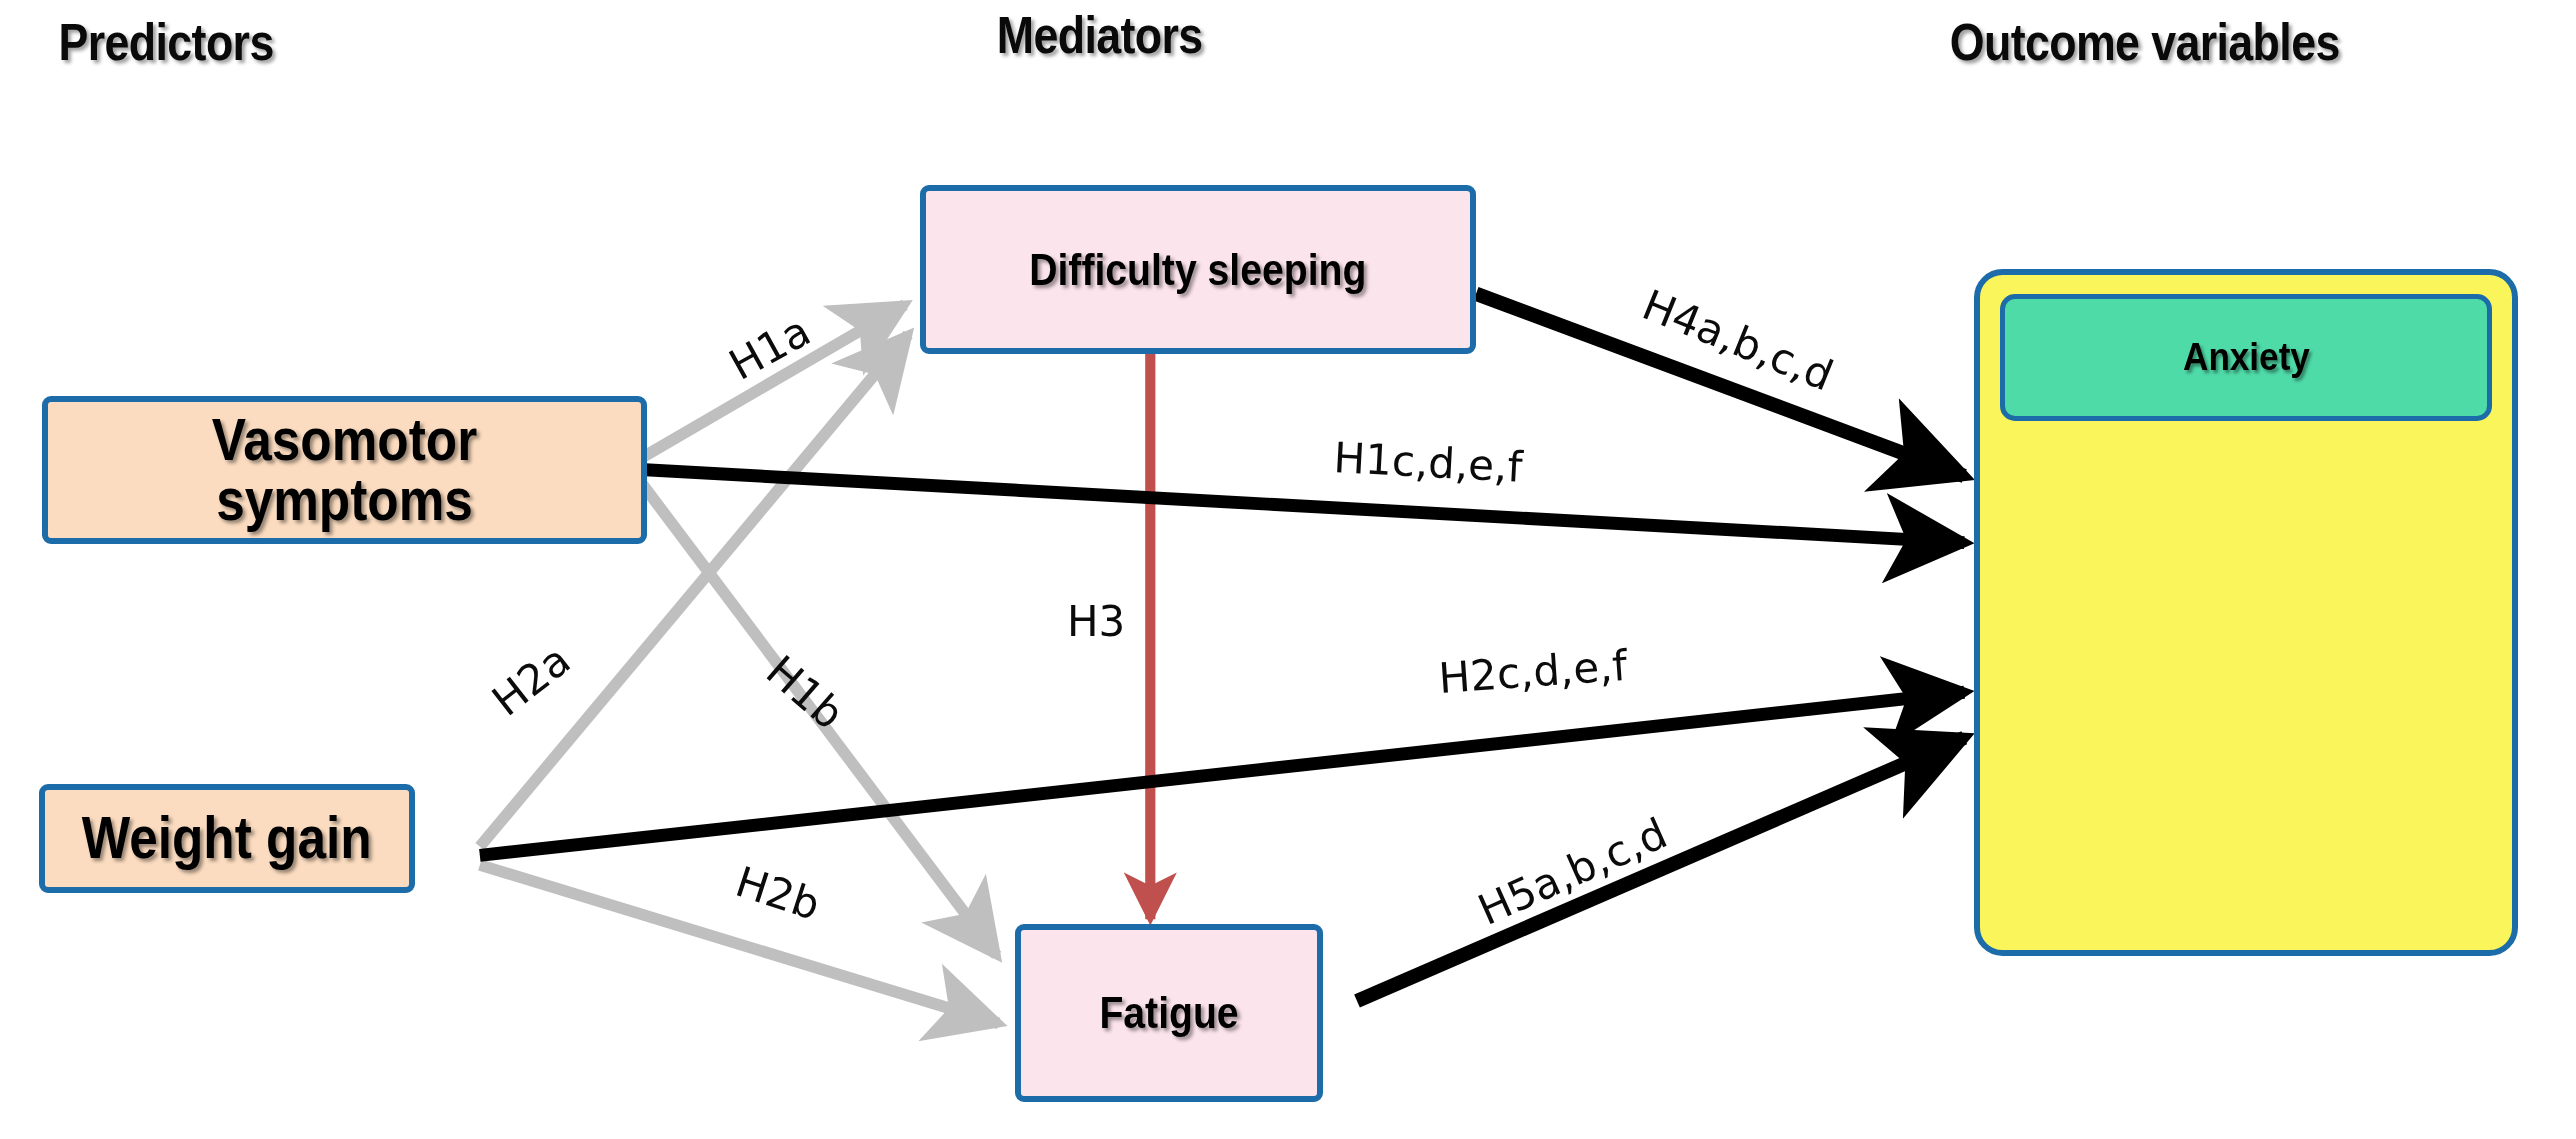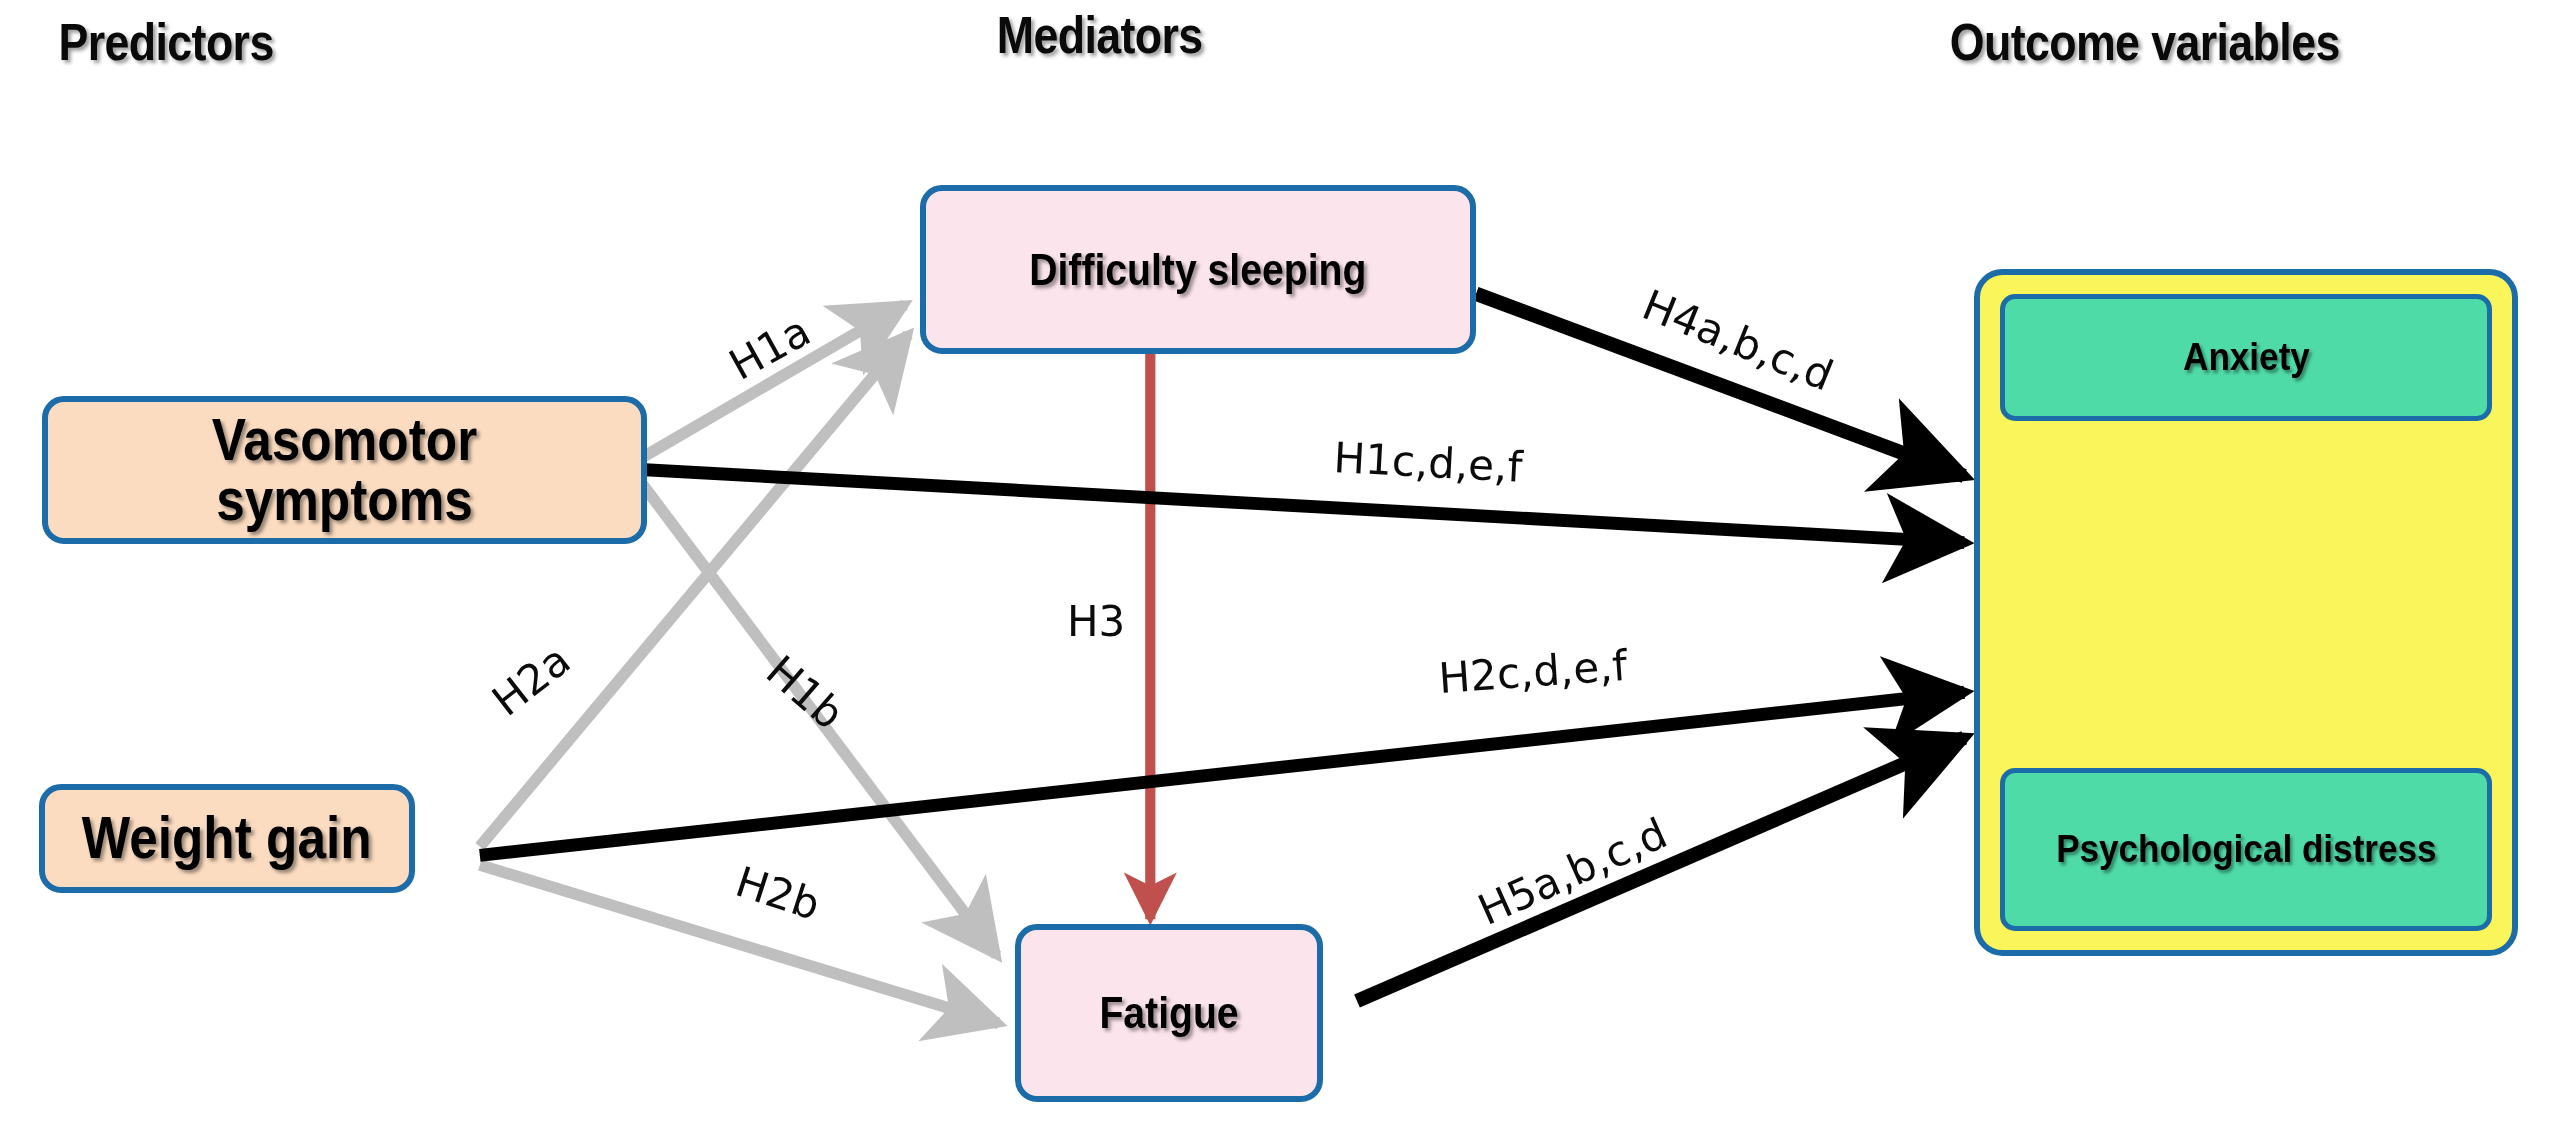--- a/index.html
+++ b/index.html
@@ -10,21 +10,21 @@
 
   
   .col-head{position:absolute;font-weight:bold;font-size:52px;color:#0a0a0a;
             letter-spacing:-0.7px;white-space:nowrap;
             text-shadow:3.4px 3.4px 4.1px rgba(0,0,0,.38);
             transform:scaleX(.86);transform-origin:center center;}
 
   
   .node{position:absolute;box-sizing:border-box;display:flex;
         align-items:center;justify-content:center;text-align:center;
-        border:6.1px solid #1B6CA8;border-radius:22px;
+        border:6.1px solid #1B6CA8;border-radius:9px;
         font-weight:bold;color:#000;line-height:1.02;
         text-shadow:3.4px 3.4px 4.1px rgba(0,0,0,.40);}
   .node span{display:block;transform:scaleX(.87);transform-origin:center center;}
   .predictor{background:#FBDCC0;font-size:59px;}
   .mediator{background:#FCE4EC;font-size:45px;}
 
   
   .outcome-panel{position:absolute;box-sizing:border-box;background:#FAF55A;
                  border:6.1px solid #1B6CA8;border-radius:28.6px;
                  padding:19px 20.4px;display:flex;flex-direction:column;
@@ -102,23 +102,20 @@
     <span>Fatigue</span>
   </div>
 
   <div class="outcome-panel" style="left:1974px;top:269px;width:544px;height:687px;">
 
     <div class="outcome-item oi-1">
       <span>Anxiety</span>
     </div>
 
 
-    <div class="outcome-item oi-3">
-      <span>Psychological distress</span>
-    </div>
 
   </div>
 
   <div class="hlabel" style="left:721px;top:347px;transform:rotate(-29deg);">H1a</div>
 
   <div class="hlabel" style="left:789px;top:646px;transform:rotate(41deg);">H1b</div>
 
   <div class="hlabel" style="left:483px;top:687px;transform:rotate(-38deg);">H2a</div>
 
   <div class="hlabel" style="left:745px;top:857px;transform:rotate(18deg);">H2b</div>

